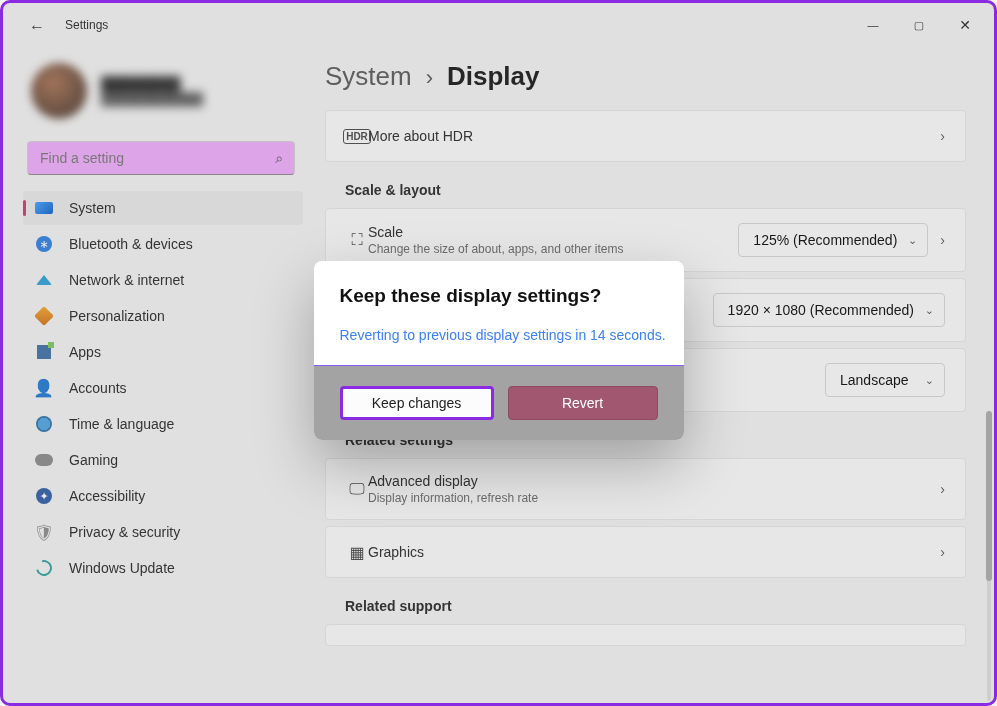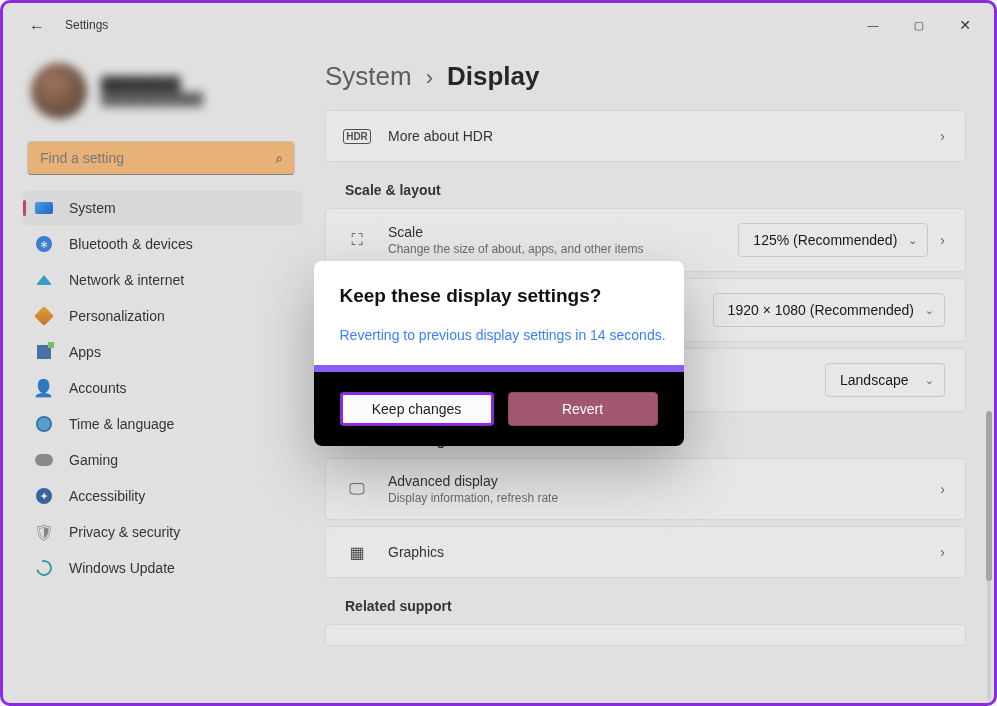--- a/index.html
+++ b/index.html
@@ -11,21 +11,21 @@
 .win-btn { width: 46px; height: 32px; display: flex; align-items: center; justify-content: center; font-size: 11px; color: #222; }
 .win-btn.close { font-size: 14px; }
 .layout { display: flex; height: calc(100% - 44px); }
 .sidebar { width: 308px; padding: 10px 8px 10px 20px; flex-shrink: 0; }
 .profile { display: flex; align-items: center; gap: 14px; padding: 6px 8px 18px 8px; }
 .avatar { width: 56px; height: 56px; border-radius: 50%; background: radial-gradient(circle at 40% 35%, #a87050 0%, #6a4a38 55%, #4a362a 100%); filter: blur(4px); }
 .profile-text { filter: blur(5px); }
 .profile-name { font-size: 14px; font-weight: 600; color: #222; }
 .profile-mail { font-size: 12px; color: #555; }
 .search-wrap { position: relative; margin: 4px 8px 16px 4px; }
-.search-input { width: 100%; height: 34px; border: 1px solid #d0d0d0; border-bottom: 1.5px solid #888; border-radius: 4px; padding: 0 36px 0 12px; font-size: 14px; background: #fdba74; color: #555; }
+.search-input { width: 100%; height: 34px; border: 1px solid #d0d0d0; border-bottom: 1.5px solid #888; border-radius: 4px; padding: 0 36px 0 12px; font-size: 14px; background: #f0abfc; color: #555; }
 .search-icon { position: absolute; right: 12px; top: 50%; transform: translateY(-50%); color: #555; font-size: 14px; }
 .nav { display: flex; flex-direction: column; gap: 2px; }
 .nav-item { display: flex; align-items: center; gap: 16px; padding: 8px 12px; border-radius: 4px; cursor: pointer; font-size: 14px; color: #222; position: relative; }
 .nav-item.active { background: #eaeaea; }
 .nav-item.active::before { content: ""; position: absolute; left: 0; top: 9px; bottom: 9px; width: 3px; background: #c23a6e; border-radius: 2px; }
 .nav-icon { width: 18px; height: 18px; display: flex; align-items: center; justify-content: center; font-size: 16px; }
 .ic-system { width: 18px; height: 12px; background: linear-gradient(135deg, #3aa3ff, #0a5bcc); border-radius: 2px; }
 .ic-bt { width: 16px; height: 16px; border-radius: 50%; background: #2a7de1; color: #fff; font-size: 11px; display:flex;align-items:center;justify-content:center;}
 .ic-net { width:0;height:0;border-left:8px solid transparent;border-right:8px solid transparent;border-bottom:10px solid #2a9fd6; border-radius:2px;}
 .ic-pers { width: 14px; height: 14px; background: linear-gradient(135deg,#f5a623,#d06e1a); transform: rotate(45deg); border-radius:2px;}
@@ -36,38 +36,38 @@
 .ic-game { width:18px;height:12px;border-radius:6px;background:#888;position:relative;}
 .ic-acc2 { width:16px;height:16px;border-radius:50%;background:#2a5aa5;color:#fff;font-size:11px;display:flex;align-items:center;justify-content:center;}
 .ic-priv { color:#888;font-size:16px;}
 .ic-upd { width:16px;height:16px;border-radius:50%;border:2.5px solid #2a9f9f;border-left-color:transparent;transform:rotate(30deg);}
 
 .main { flex: 1; padding: 14px 28px 10px 14px; overflow-y: auto; }
 .breadcrumb { display: flex; align-items: baseline; gap: 14px; margin-bottom: 18px; }
 .bc-parent { font-size: 26px; color: #555; }
 .bc-sep { font-size: 22px; color: #555; }
 .bc-current { font-size: 26px; font-weight: 600; color: #111; }
-.card { background: #fcfcfc; border: 1px solid #e6e6e6; border-radius: 4px; padding: 14px 20px; display: flex; align-items: center; gap: 20px; margin-bottom: 6px; }
+.card { background: #fcfcfc; border: 1px solid #e6e6e6; border-radius: 4px; padding: 14px 20px; display: flex; align-items: center; margin-bottom: 6px; }
 .card-icon { width: 22px; height: 22px; display:flex;align-items:center;justify-content:center;color:#444;font-size:16px; flex-shrink:0;}
 .card-body { flex: 1; }
 .card-title { font-size: 14px; color: #222; }
 .card-sub { font-size: 12px; color: #666; margin-top: 2px; }
 .card-action { display:flex;align-items:center;gap:12px;}
 .chevron { color: #555; font-size: 14px; }
 .select-box { height: 34px; border:1px solid #d6d6d6; border-radius:4px; padding:0 30px 0 14px; font-size:14px; background:#fcfcfc; position:relative; display:flex;align-items:center; min-width:170px;}
 .select-box .dd { position:absolute; right:10px; font-size:11px; color:#555;}
 .section-label { font-size: 14px; font-weight: 600; color: #222; margin: 20px 0 10px 20px; }
 .hdr-icon { font-size:10px; border:1.2px solid #444; border-radius:3px; padding:1px 2px; font-weight:600;}
 
 .overlay { position:absolute; inset:0; background:rgba(140,140,140,0.18); display:flex; align-items:flex-start; justify-content:center; }
 .dialog { margin-top: 258px; width: 370px; background:#fff; border-radius:8px; box-shadow:0 24px 60px rgba(0,0,0,0.28); overflow:hidden; }
 .dialog-body { padding: 24px 16px 22px 26px; }
 .dialog-title { font-size: 19px; font-weight:600; color:#111; margin-bottom:12px; }
 .dialog-text { font-size:14px; color:#3b82f6;margin-top:20px; }
-.dialog-actions { background:#000000; padding:20px 26px; display:flex; gap:14px; border-top:7px solid #8b5cf6;}
+.dialog-actions { background:#a3a3a3; padding:20px 26px; display:flex; gap:14px; border-top:1px solid #8b5cf6;}
 .btn { flex:1; height:34px; border-radius:4px; font-size:14px; display:flex;align-items:center;justify-content:center; cursor:pointer;}
 .btn-keep { background:#fcfcfc; border:3px solid #8a2be2; color:#222; }
 .btn-revert { background:#a25770; border:1px solid #8e4a62; color:#fff; }
 .scrollbar-track { position:absolute; right:3px; top:408px; width:4px; height:290px; background:#ddd; border-radius:2px;}
 .scrollbar-thumb { position:absolute; right:2px; top:408px; width:6px; height:170px; background:#aaa; border-radius:3px;}
 </style>
 </head>
 <body>
 
 <div class="titlebar">

